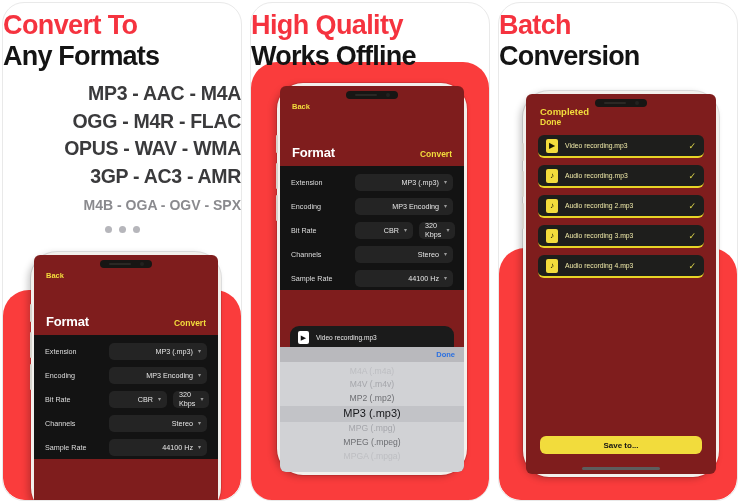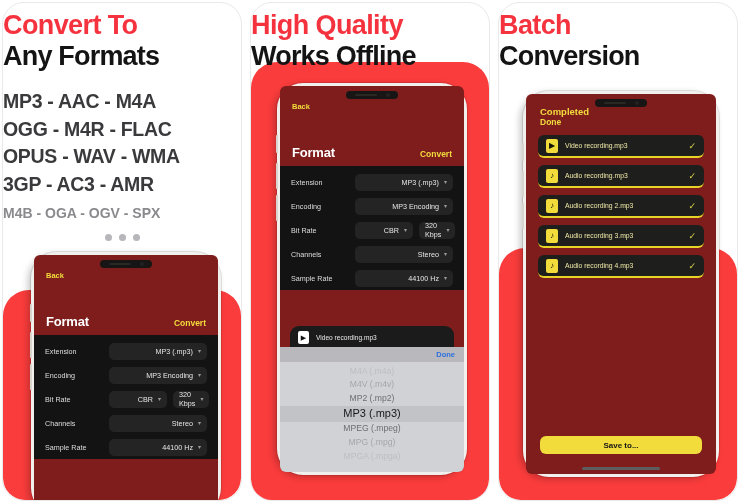--- a/index.html
+++ b/index.html
@@ -48,21 +48,21 @@
   .headline .l2 {
     color: #141414;
     font-weight: bold;
     font-size: 27px;
     letter-spacing: -0.8px;
     line-height: 1.13;
     white-space: nowrap;
   }
 
   
-  .fmt-list { position: relative; z-index: 4; text-align: left; margin-top: 17px; }
+  .fmt-list { position: relative; z-index: 4; text-align: right; margin-top: 9px; }
   .fmt-list .row {
     color: #3a3a3c;
     font-weight: bold;
     font-size: 19.5px;
     letter-spacing: -0.3px;
     line-height: 1.42;
     white-space: nowrap;
   }
   .fmt-list .row.small {
     color: #8a8a8e;
@@ -413,22 +413,22 @@
 
         <div class="picker">
           <div class="picker-bar">
             <span class="done">Done</span>
           </div>
           <div class="picker-body">
             <div class="pitem faint">M4A (.m4a)</div>
             <div class="pitem faint2">M4V (.m4v)</div>
             <div class="pitem">MP2 (.mp2)</div>
             <div class="pitem sel">MP3 (.mp3)</div>
+            <div class="pitem faint2">MPG (.mpg)</div>
             <div class="pitem">MPEG (.mpeg)</div>
-            <div class="pitem faint2">MPG (.mpg)</div>
             <div class="pitem faint">MPGA (.mpga)</div>
           </div>
         </div>
 
         <div class="homebar"></div>
       </div>
     </div>
   </div>
 
   <div class="panel">

